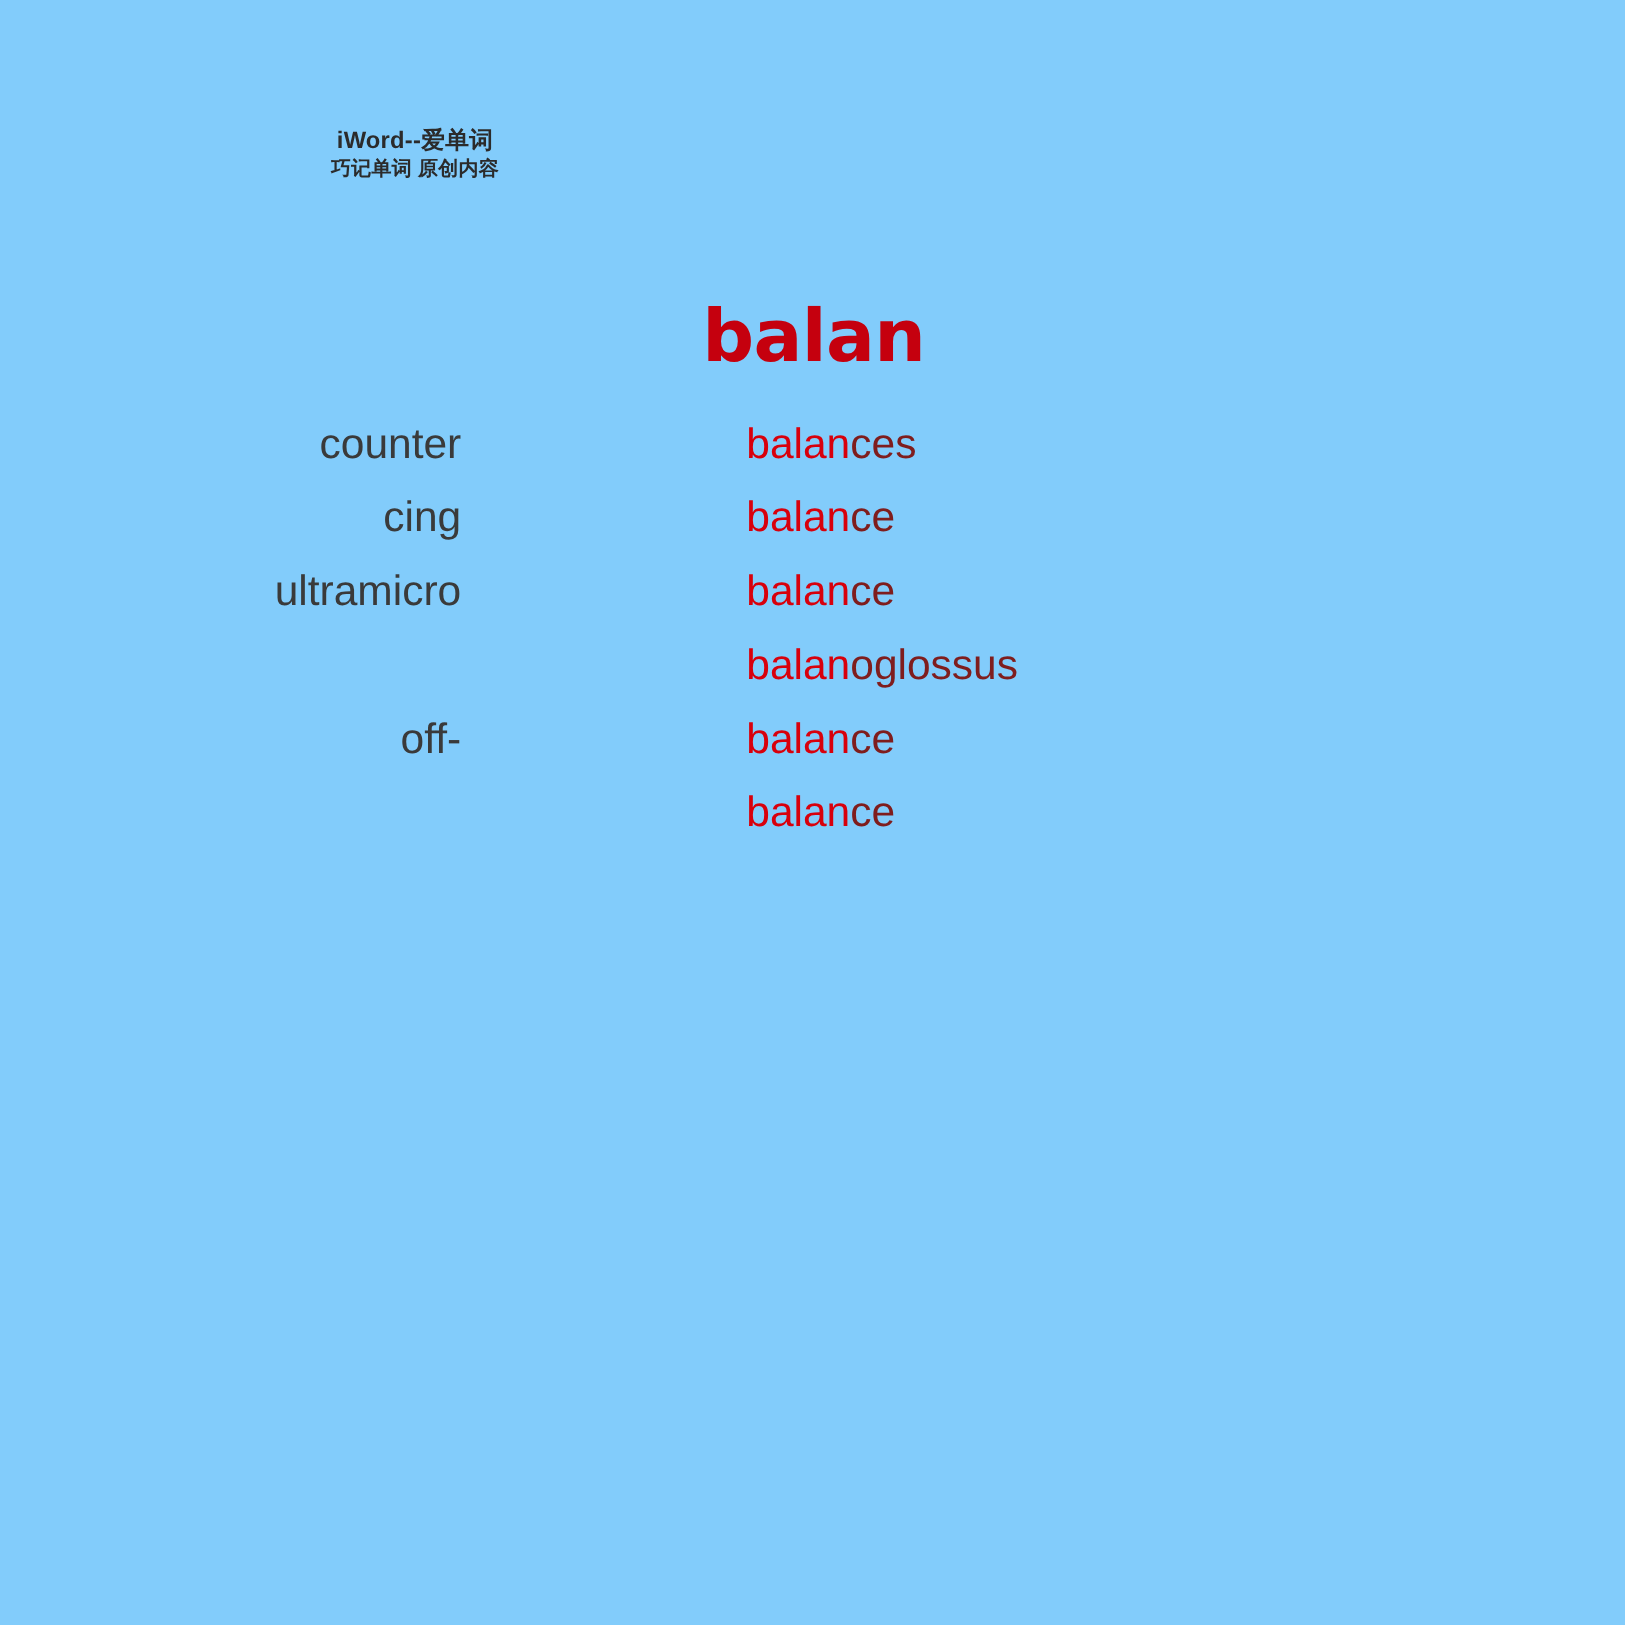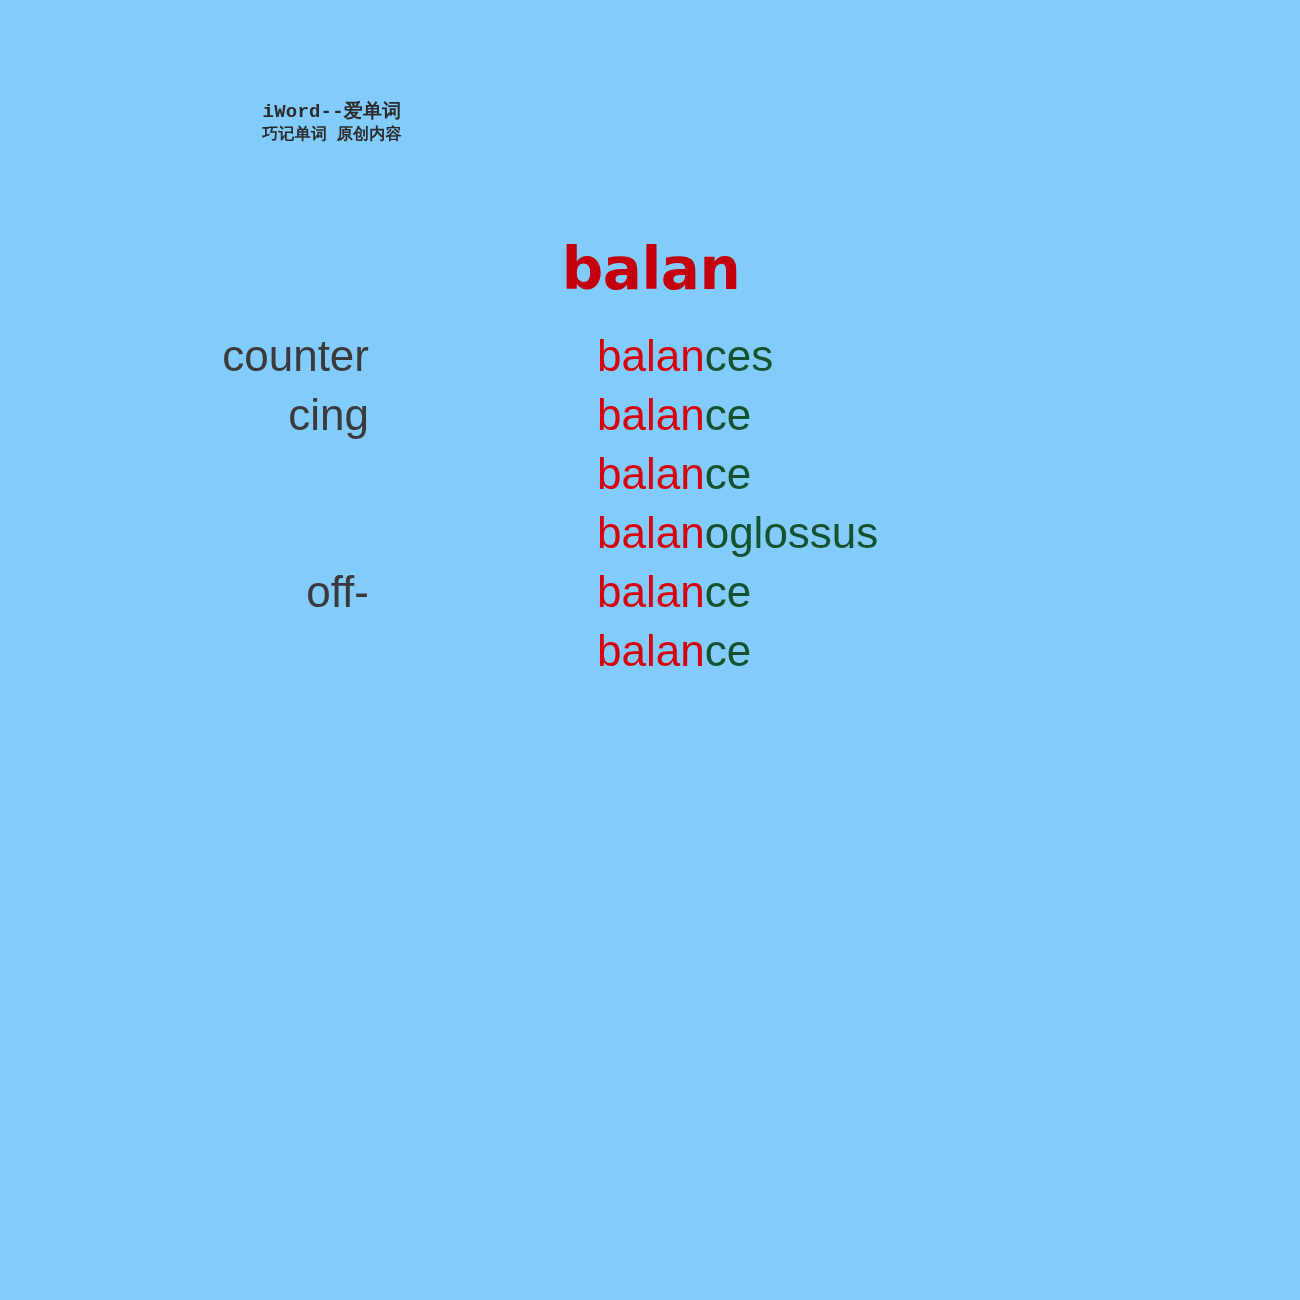--- a/index.html
+++ b/index.html
@@ -21,21 +21,21 @@
     position: absolute;
     left: 232px;
     top: 100px;
     text-align: center;
     width: 200px;
     line-height: 1.32;
     user-select: none;
   }
   #watermark .wm-line {
     display: block;
-    font-family: Liberation Mono, monospace;
+    font-family: Liberation Sans, sans-serif;
     font-weight: 700;
     font-size: 19px;
     color: #2b2b2b;
     letter-spacing: 0.2px;
     white-space: nowrap;
   }
   #watermark .wm-line.line2 {
     font-size: 16px;
   }
 
@@ -63,41 +63,41 @@
   #word-list {
     position: absolute;
     left: 0;
     top: 326px;
     width: 1300px;
   }
   .word-row {
     position: relative;
     height: 59px;
     width: 1072px;
-    font-size: 44px;
+    font-size: 34px;
     line-height: 59px;
     white-space: nowrap;
   }
   
   .word-row .prefix {
     position: absolute;
     right: 703px;   
     top: 0;
     color: #3a3a3a;
   }
   .word-row .stem {
     position: absolute;
     left: 597px;
     top: 0;
   }
   .word-row .stem .root {
     color: #d8000c;
   }
   .word-row .stem .suffix {
-    color: #14532d;
+    color: #7f1d1d;
   }
 </style>
 </head>
 <body>
 
 <div id="watermark">
   <span class="wm-line line1">iWord--爱单词</span>
   <span class="wm-line line2">巧记单词 原创内容</span>
 </div>
 
@@ -108,20 +108,21 @@
 <div id="word-list">
     <div class="word-row">
       <span class="prefix">counter</span>
       <span class="stem"><span class="root">balan</span><span class="suffix">ces</span></span>
     </div>
     <div class="word-row">
       <span class="prefix">cing</span>
       <span class="stem"><span class="root">balan</span><span class="suffix">ce</span></span>
     </div>
     <div class="word-row">
+      <span class="prefix">ultramicro</span>
       <span class="stem"><span class="root">balan</span><span class="suffix">ce</span></span>
     </div>
     <div class="word-row">
       <span class="prefix"></span>
       <span class="stem"><span class="root">balan</span><span class="suffix">oglossus</span></span>
     </div>
     <div class="word-row">
       <span class="prefix">off-</span>
       <span class="stem"><span class="root">balan</span><span class="suffix">ce</span></span>
     </div>

